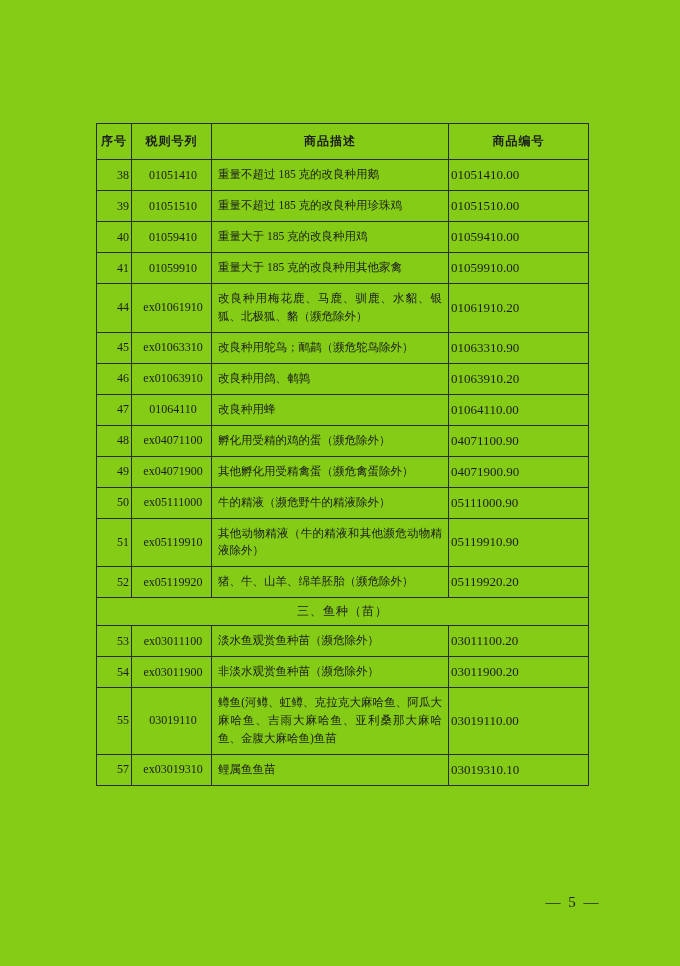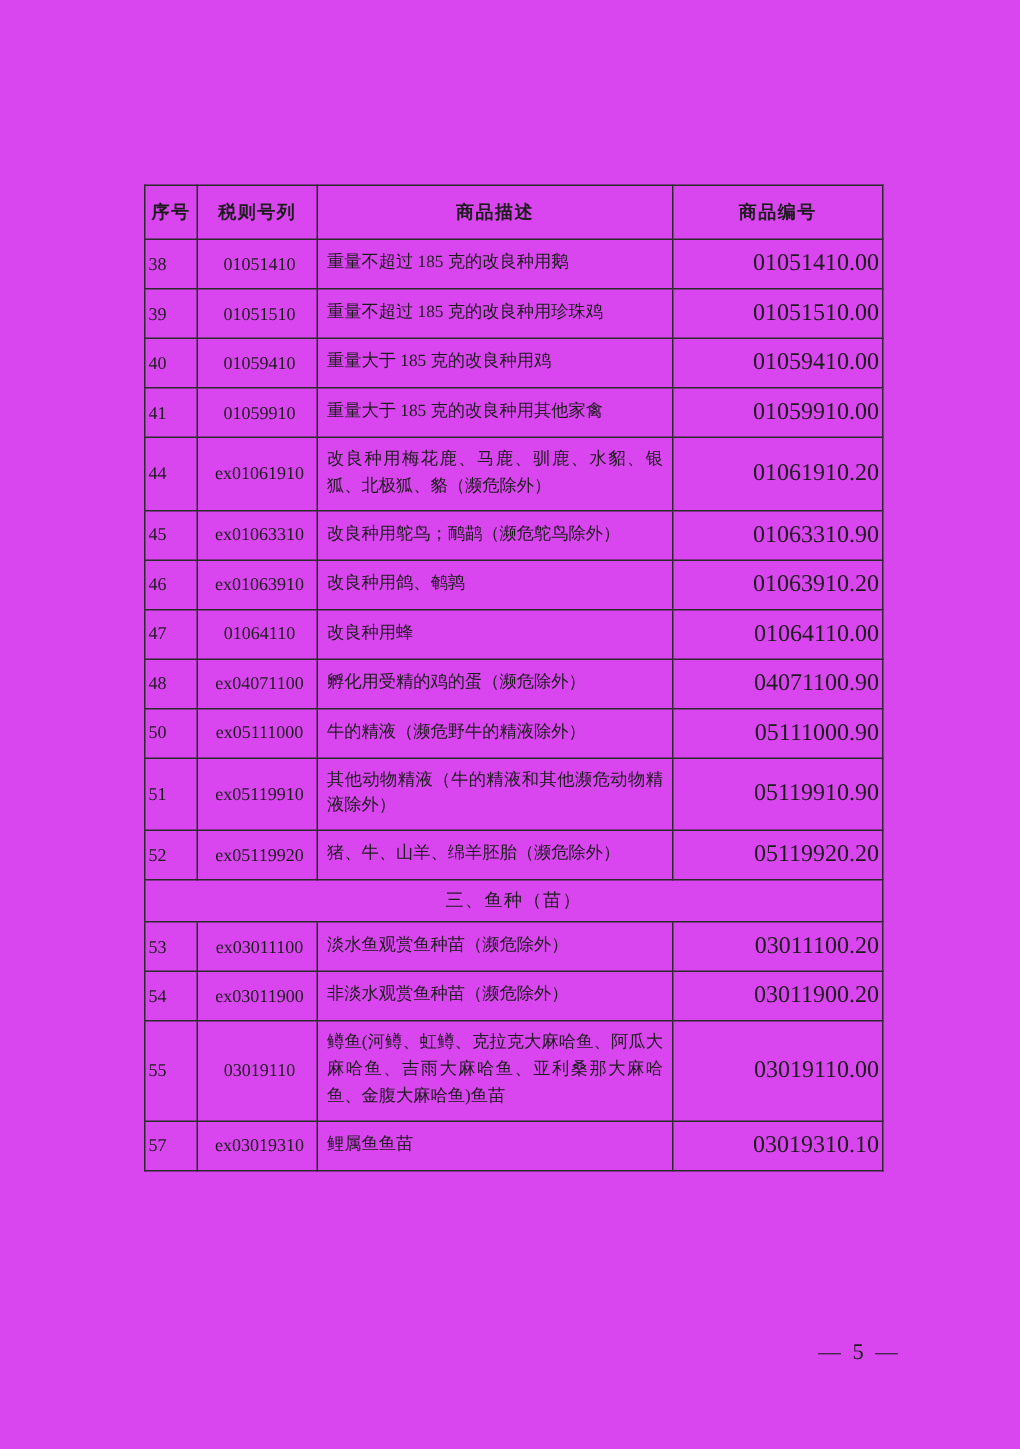--- a/index.html
+++ b/index.html
@@ -1,21 +1,21 @@
 <!DOCTYPE html>
 <html><head>
 <meta charset="utf-8">
 <style>
   html, body { margin: 0; padding: 0; background: #e8e8e8; }
   .page {
     position: relative;
     width: 680px;
     height: 966px;
     margin: 0 auto;
-    background: #d946ef;
+    background: #84cc16;
     font-family: "Liberation Serif", "DejaVu Serif", serif;
     color: #1c1c1c;
     overflow: hidden;
   }
   .table-wrap {
     position: absolute;
     left: 96px;
     top: 123px;
     width: 492px;
   }
@@ -31,38 +31,38 @@
     color: #1c1c1c;
   }
   table.tariff th {
     font-size: 12px;
     font-weight: bold;
     text-align: center;
     padding: 9px 2px;
     letter-spacing: 1px;
   }
   td.no {
-    text-align: left;
+    text-align: right;
     font-size: 12px;
     padding: 7px 2px;
   }
   td.tariff {
     font-size: 12px;
     text-align: center;
     padding: 7px 4px 7px 7px;
   }
   td.desc {
     font-size: 11.5px;
     text-align: justify;
     padding: 6px 6px;
     line-height: 1.55;
   }
   td.code {
-    text-align: right;
-    font-size: 16px;
+    text-align: left;
+    font-size: 13px;
     padding: 7px 2px;
   }
   td.section {
     text-align: center;
     font-weight: normal;
     font-size: 12px;
     padding: 5px 2px;
     letter-spacing: 1px;
   }
   .footer {
@@ -145,20 +145,26 @@
             <td class="desc">改良种用蜂</td>
             <td class="code">01064110.00</td>
           </tr>
           <tr>
             <td class="no">48</td>
             <td class="tariff">ex04071100</td>
             <td class="desc">孵化用受精的鸡的蛋（濒危除外）</td>
             <td class="code">04071100.90</td>
           </tr>
           <tr>
+            <td class="no">49</td>
+            <td class="tariff">ex04071900</td>
+            <td class="desc">其他孵化用受精禽蛋（濒危禽蛋除外）</td>
+            <td class="code">04071900.90</td>
+          </tr>
+          <tr>
             <td class="no">50</td>
             <td class="tariff">ex05111000</td>
             <td class="desc">牛的精液（濒危野牛的精液除外）</td>
             <td class="code">05111000.90</td>
           </tr>
           <tr>
             <td class="no">51</td>
             <td class="tariff">ex05119910</td>
             <td class="desc">其他动物精液（牛的精液和其他濒危动物精液除外）</td>
             <td class="code">05119910.90</td>

